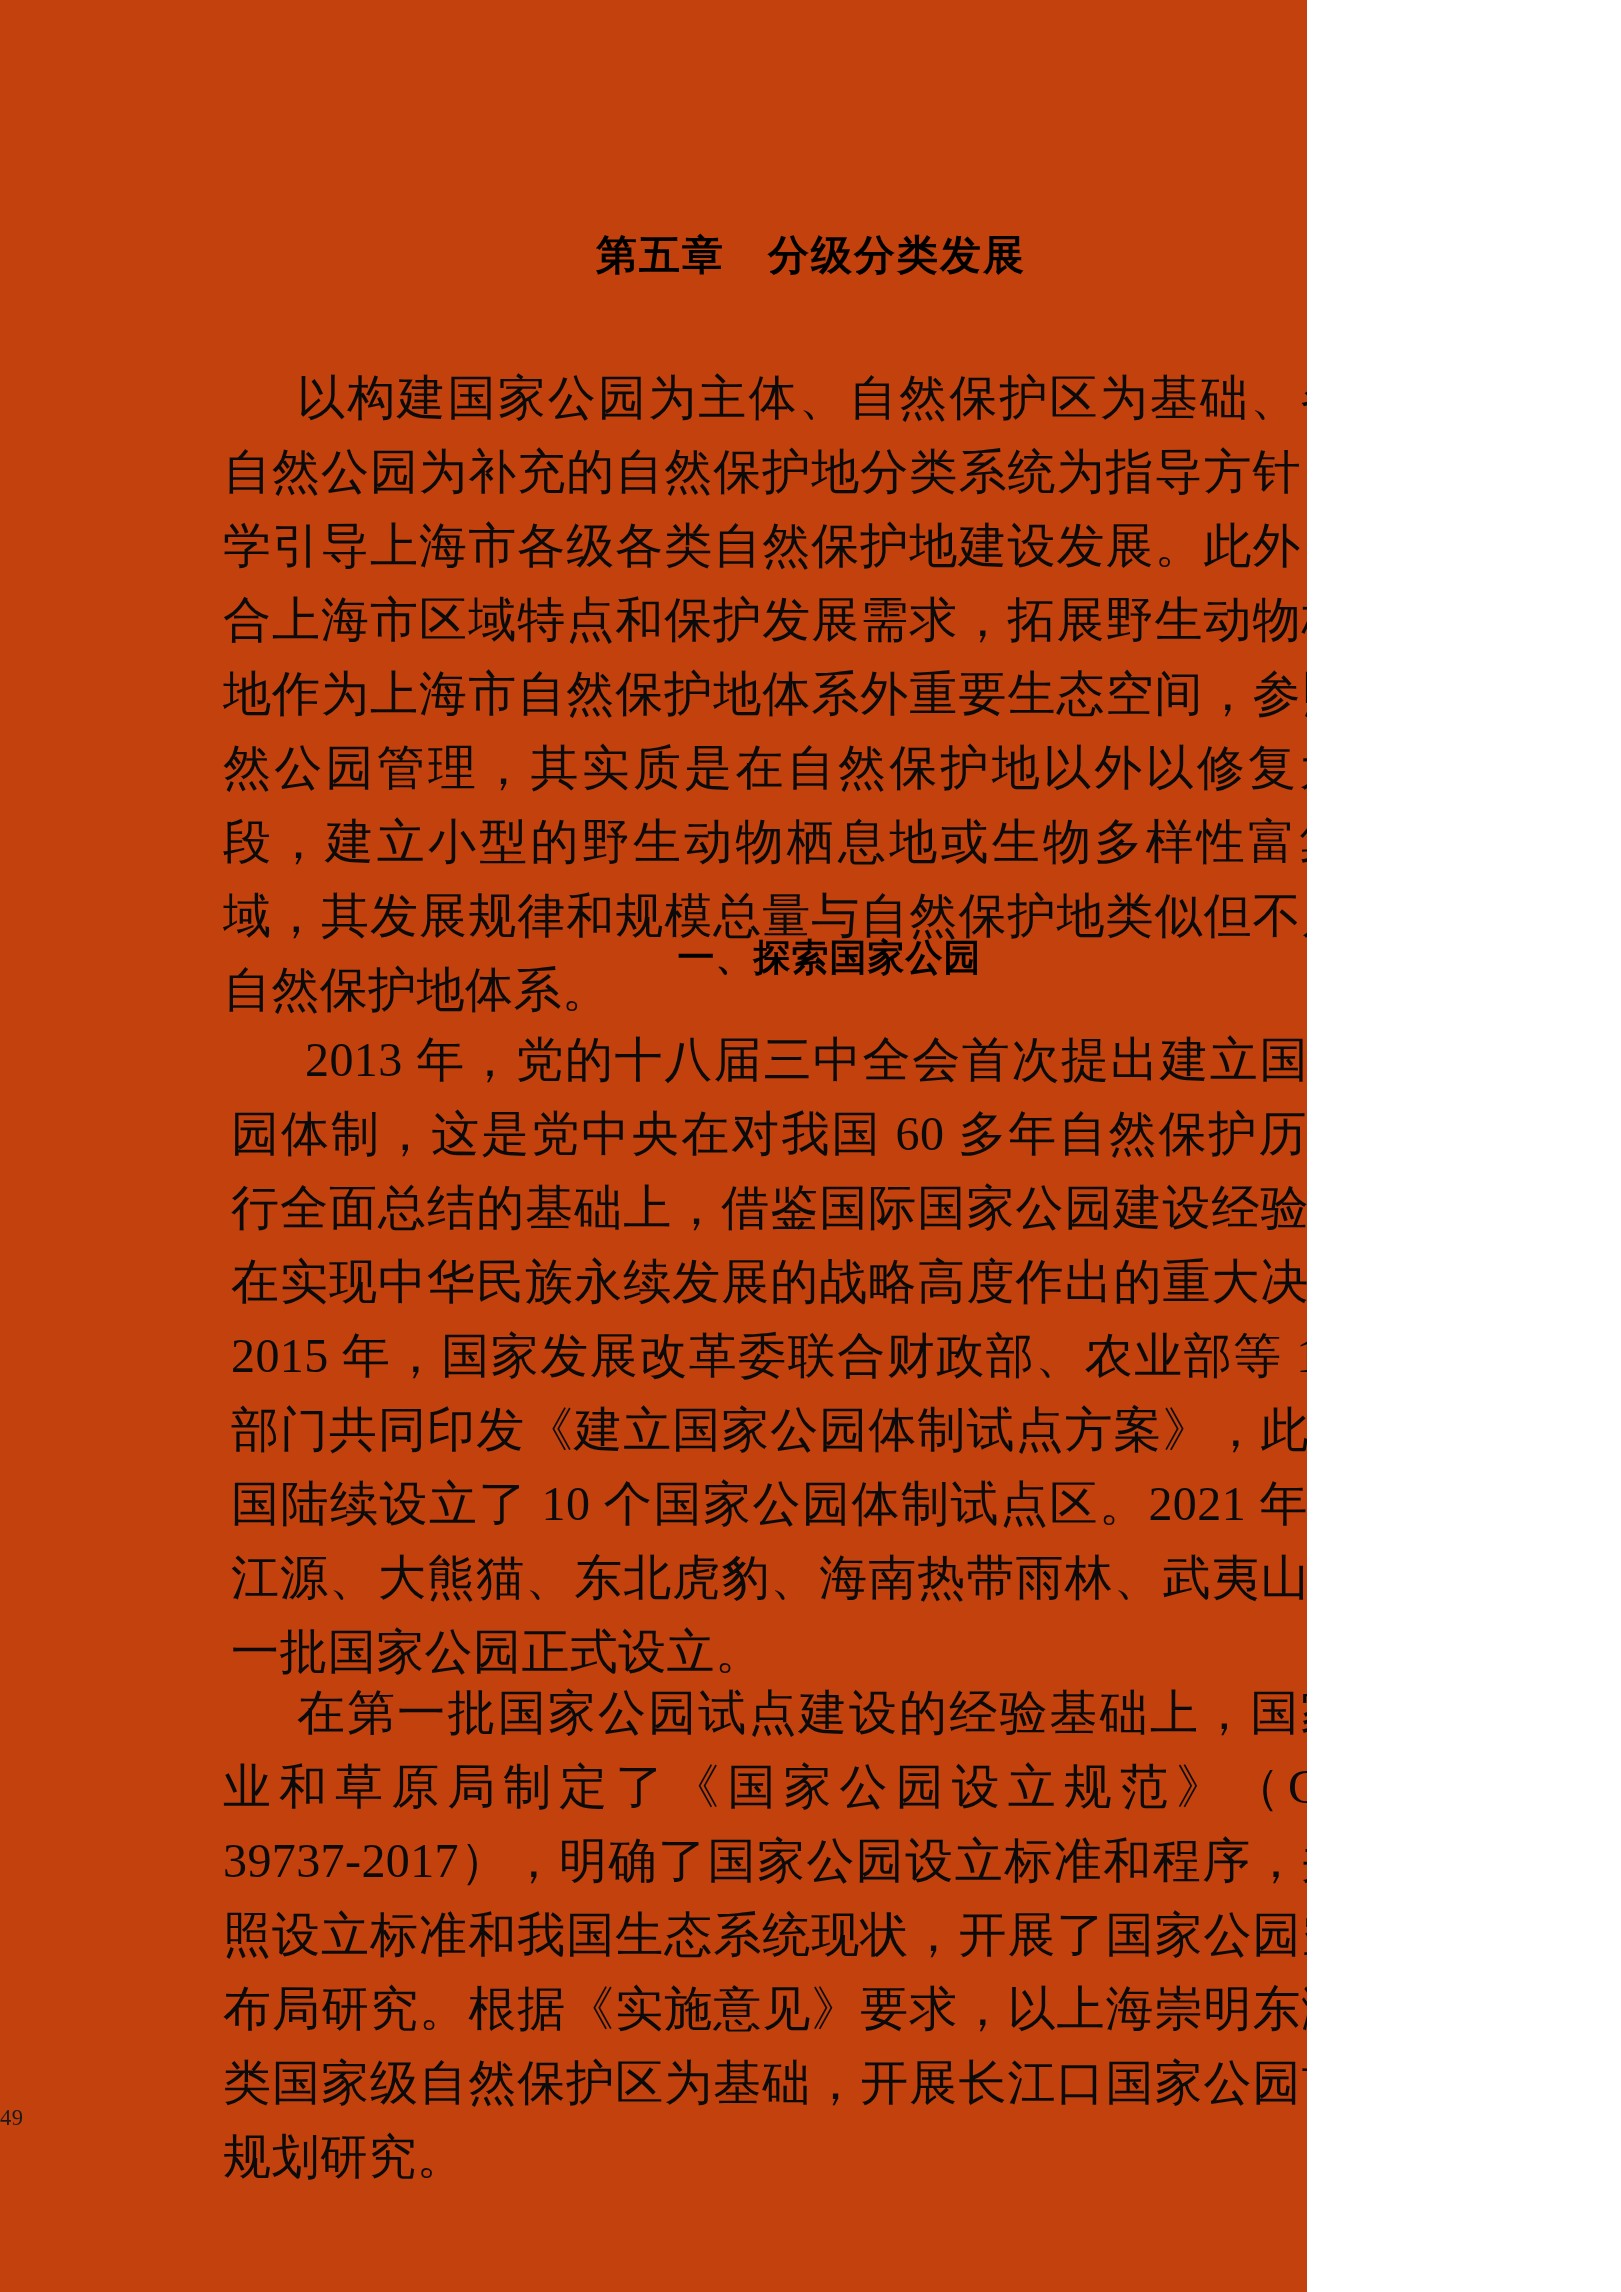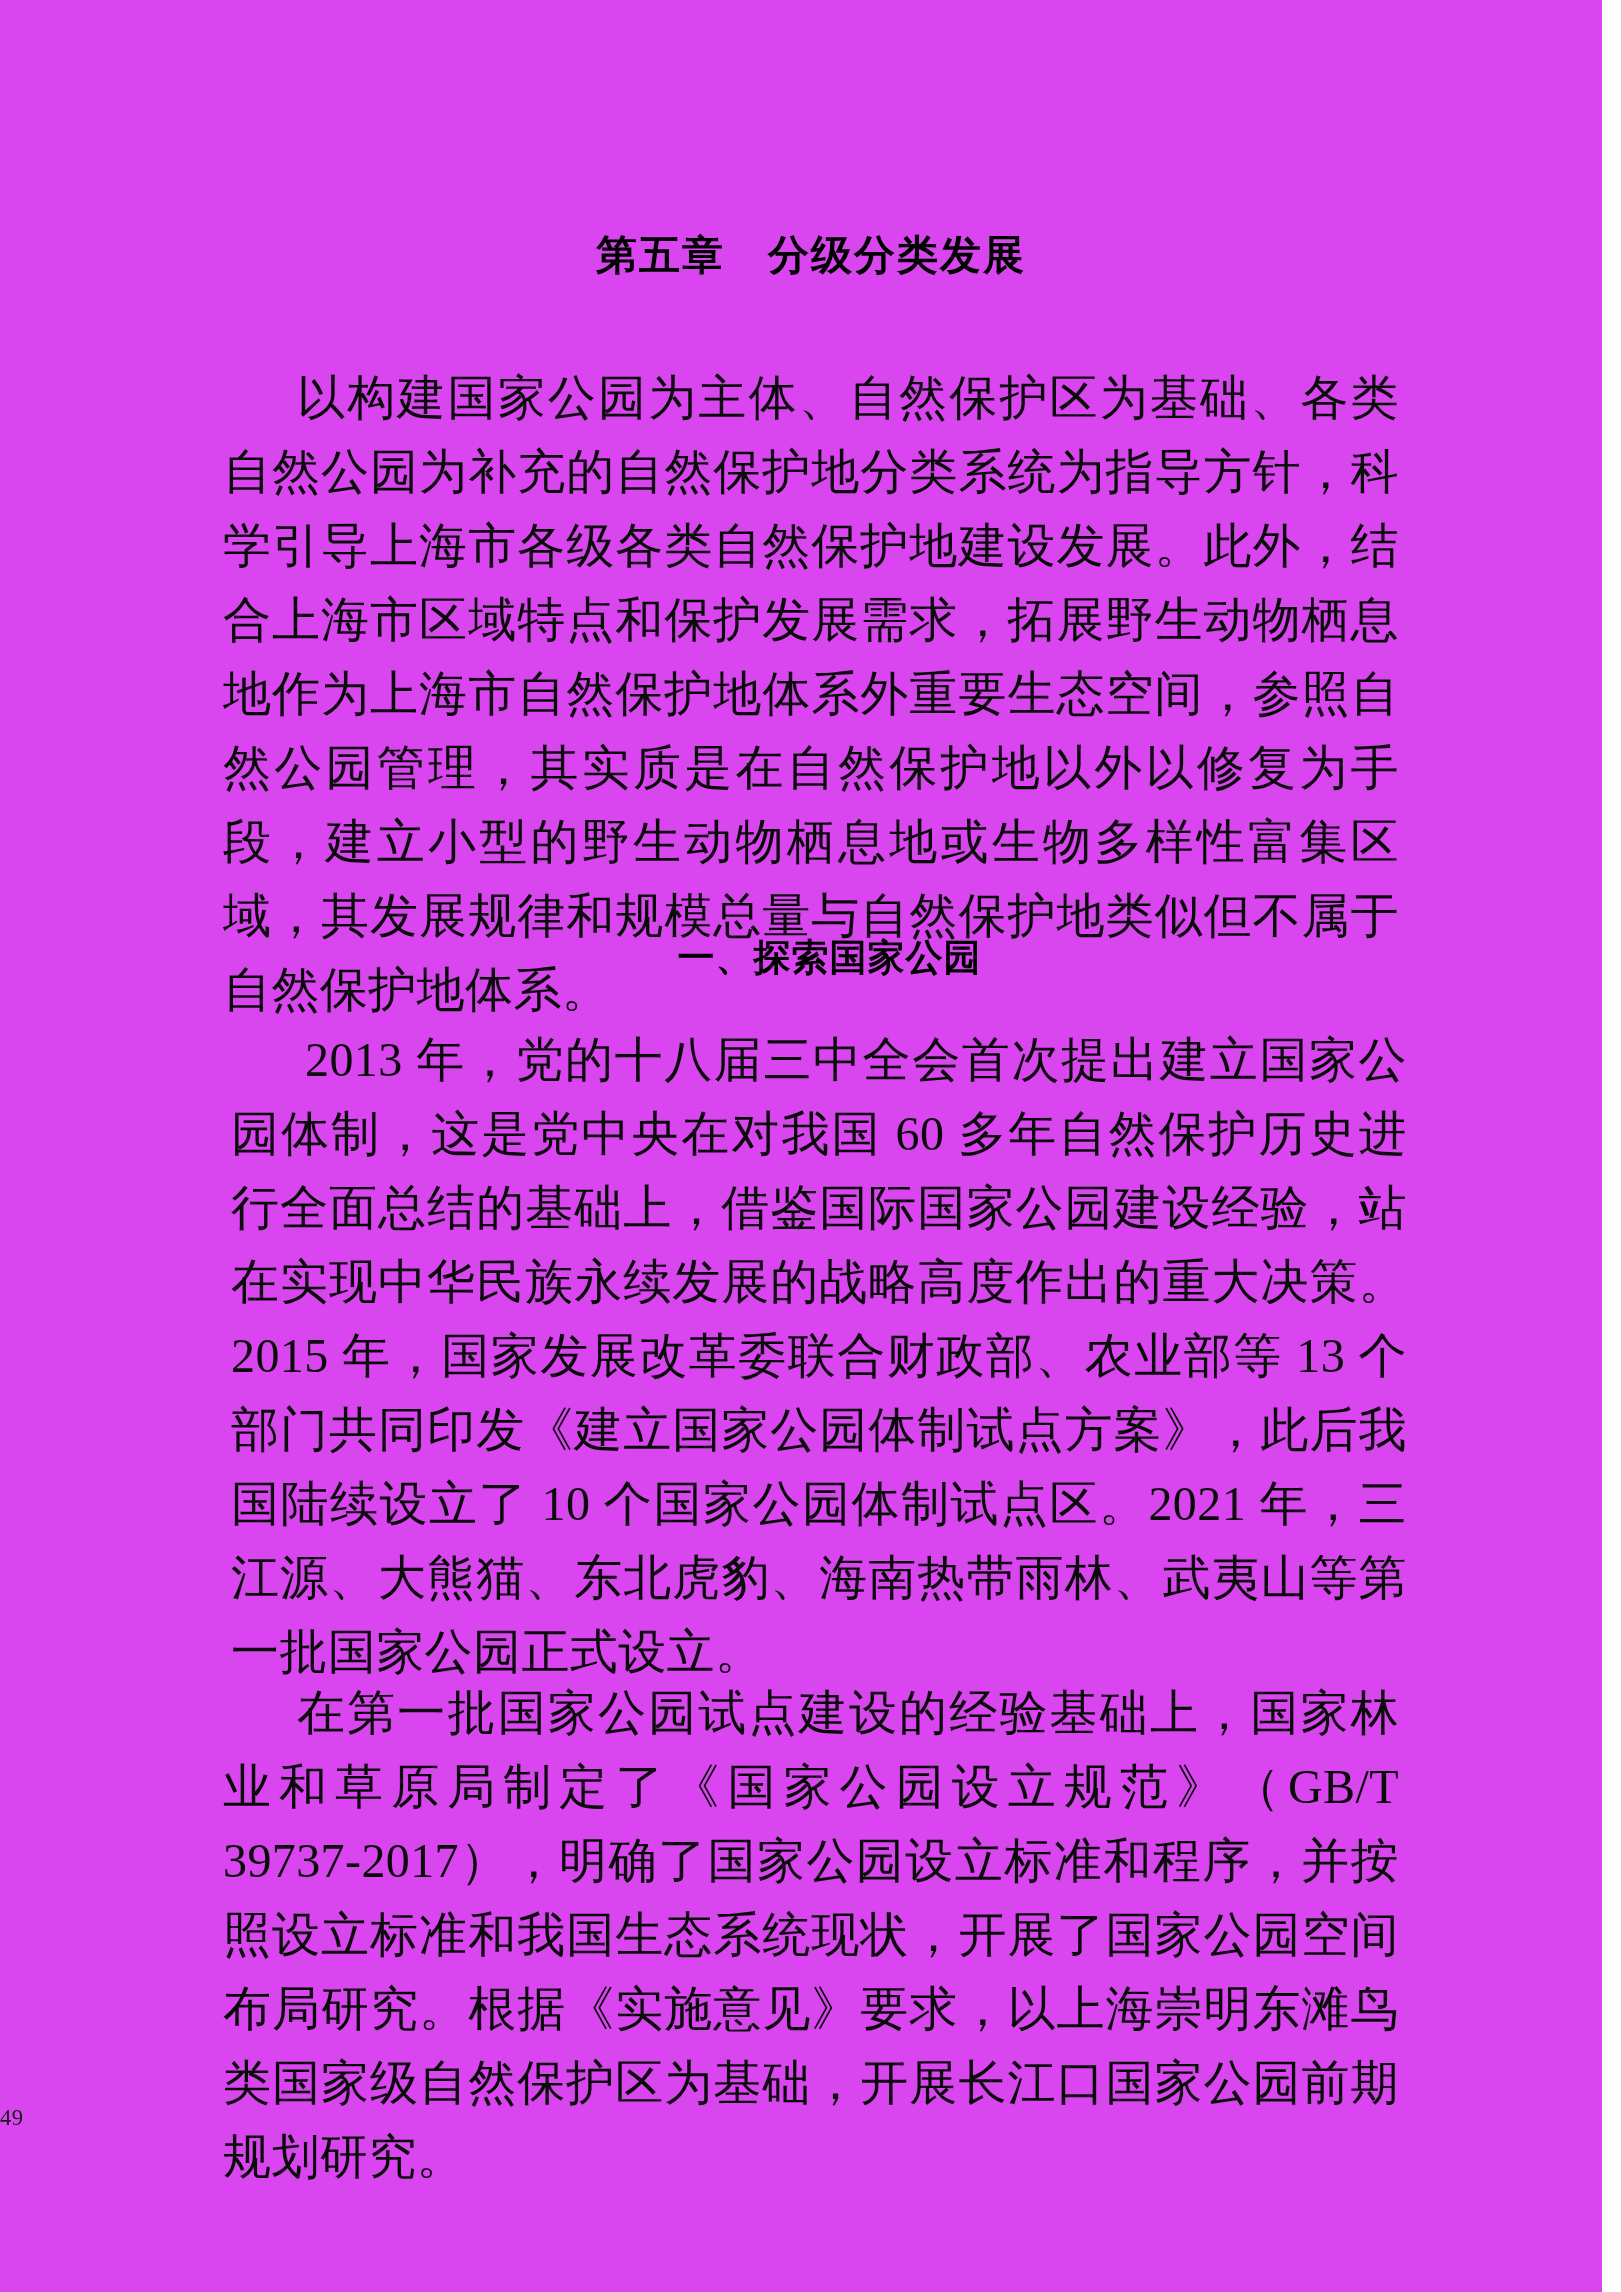--- a/index.html
+++ b/index.html
@@ -8,23 +8,23 @@
     padding: 0;
     background: #ffffff;
   }
   body {
     font-family: "Liberation Serif", "DejaVu Serif", serif;
     color: #000000;
     -webkit-font-smoothing: antialiased;
   }
   .page {
     position: relative;
-    width: 1602px;
+    width: 1307px;
     height: 2293px;
-    background: #d946ef;
+    background: #c2410c;
     overflow: hidden;
     box-sizing: border-box;
   }
   
   .content {
     position: absolute;
     left: 223px;
     top: 0;
     width: 1176px;
   }

